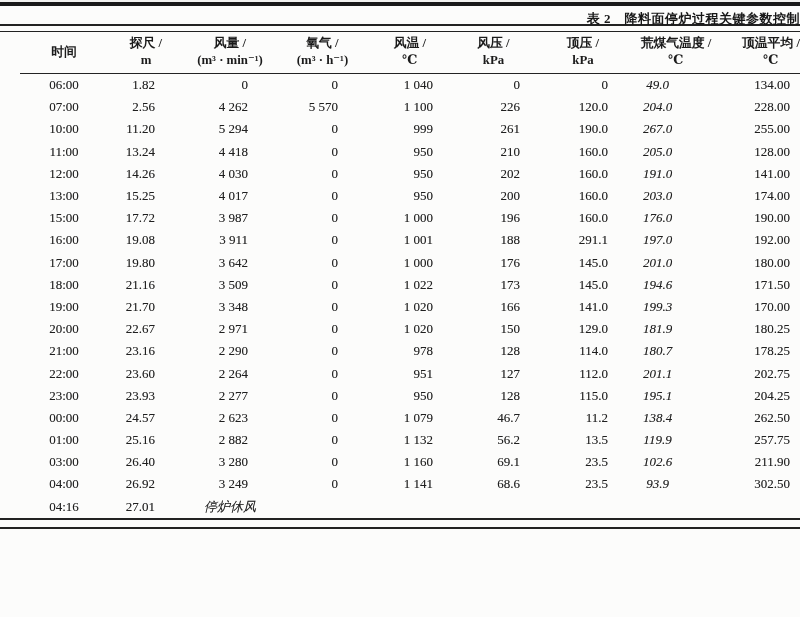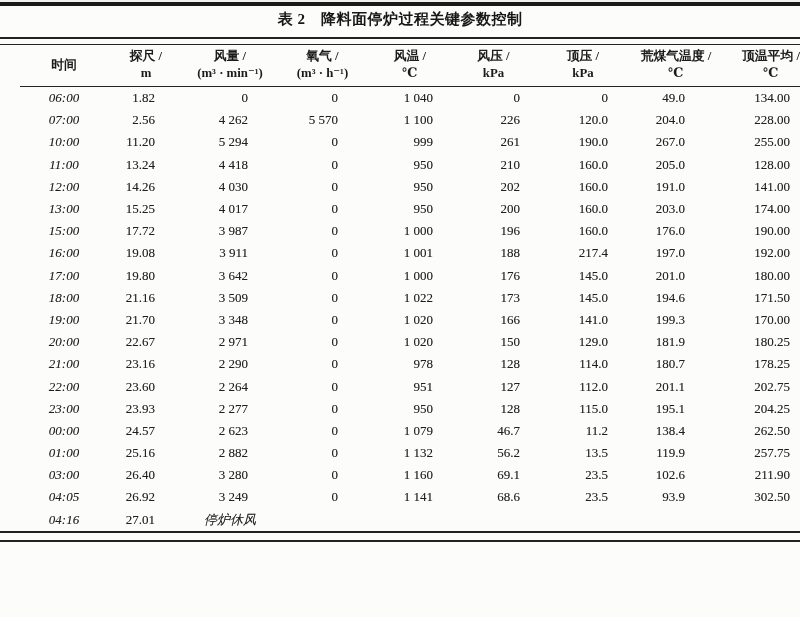--- a/index.html
+++ b/index.html
@@ -14,24 +14,24 @@
     width: 800px; height: 617px;
     background: #fcfcfb;
     color: #1d1d1d;
   }
   .top-rule {
     margin-top: 2px;
     height: 4px;
     background: #1a1a1a;
   }
   .caption {
-    height: 31px;
+    height: 18px;
     line-height: 26px;
-    text-align: center;
-    font-size: 15px;
+    text-align: right;
+    font-size: 13px;
     font-weight: bold;
     letter-spacing: 0.5px;
     color: #171717;
   }
   .rule-double-top {
     height: 5px;
     border-top: 2px solid #222;
     border-bottom: 1px solid #222;
   }
   table {
@@ -62,28 +62,28 @@
   }
   thead .h-label, thead .h-unit { display: block; }
   tbody td {
     font-size: 13px;
     height: 22.2px;
     padding: 0;
     white-space: nowrap;
     color: #1f1f1f;
     text-shadow: 0 0 0.4px rgba(20,20,20,0.35);
   }
-  tbody td:nth-child(1) { text-align: center; font-style: italic; }
+  tbody td:nth-child(1) { text-align: center; }
   tbody td:nth-child(2) { text-align: right; padding-right: 29px; }
   tbody td:nth-child(3) { text-align: right; padding-right: 28px; }
   tbody td:nth-child(4) { text-align: right; padding-right: 31px; }
   tbody td:nth-child(5) { text-align: right; padding-right: 18px; }
   tbody td:nth-child(6) { text-align: right; padding-right: 16px; }
   tbody td:nth-child(7) { text-align: right; padding-right: 22px; }
-  tbody td:nth-child(8) { text-align: right; padding-right: 37px; }
+  tbody td:nth-child(8) { text-align: center; padding-right: 37px; font-style: italic; }
   tbody td:nth-child(9) { text-align: right; padding-right: 30px; }
   tbody tr:last-child td:nth-child(3) { text-align: center; padding-right: 0; font-style: italic; }
   .rule-double-bottom {
     height: 7px;
     border-top: 2px solid #222;
     border-bottom: 2px solid #222;
   }
 </style>
 </head>
 <body>
@@ -221,21 +221,21 @@
           <td>176.0</td>
           <td>190.00</td>
         </tr>
         <tr>
           <td>16:00</td>
           <td>19.08</td>
           <td>3 911</td>
           <td>0</td>
           <td>1 001</td>
           <td>188</td>
-          <td>217.4</td>
+          <td>291.1</td>
           <td>197.0</td>
           <td>192.00</td>
         </tr>
         <tr>
           <td>17:00</td>
           <td>19.80</td>
           <td>3 642</td>
           <td>0</td>
           <td>1 000</td>
           <td>176</td>
@@ -336,21 +336,21 @@
           <td>26.40</td>
           <td>3 280</td>
           <td>0</td>
           <td>1 160</td>
           <td>69.1</td>
           <td>23.5</td>
           <td>102.6</td>
           <td>211.90</td>
         </tr>
         <tr>
-          <td>04:05</td>
+          <td>04:00</td>
           <td>26.92</td>
           <td>3 249</td>
           <td>0</td>
           <td>1 141</td>
           <td>68.6</td>
           <td>23.5</td>
           <td>93.9</td>
           <td>302.50</td>
         </tr>
         <tr>

